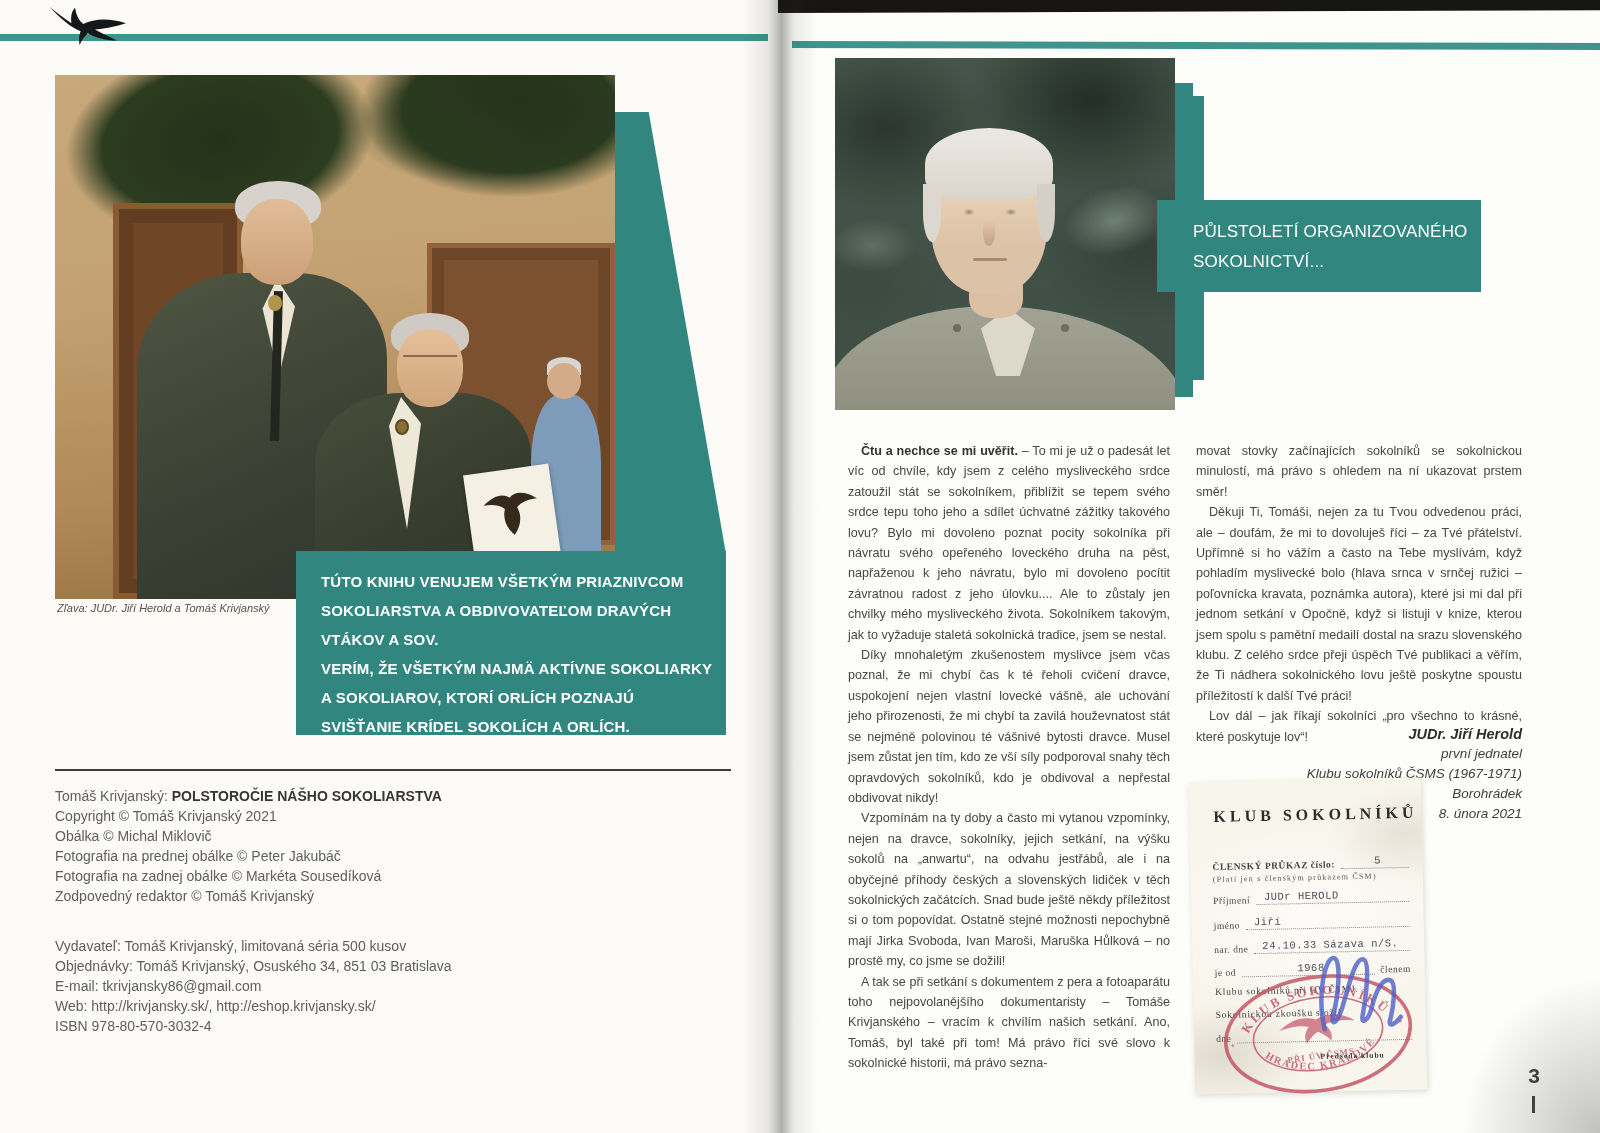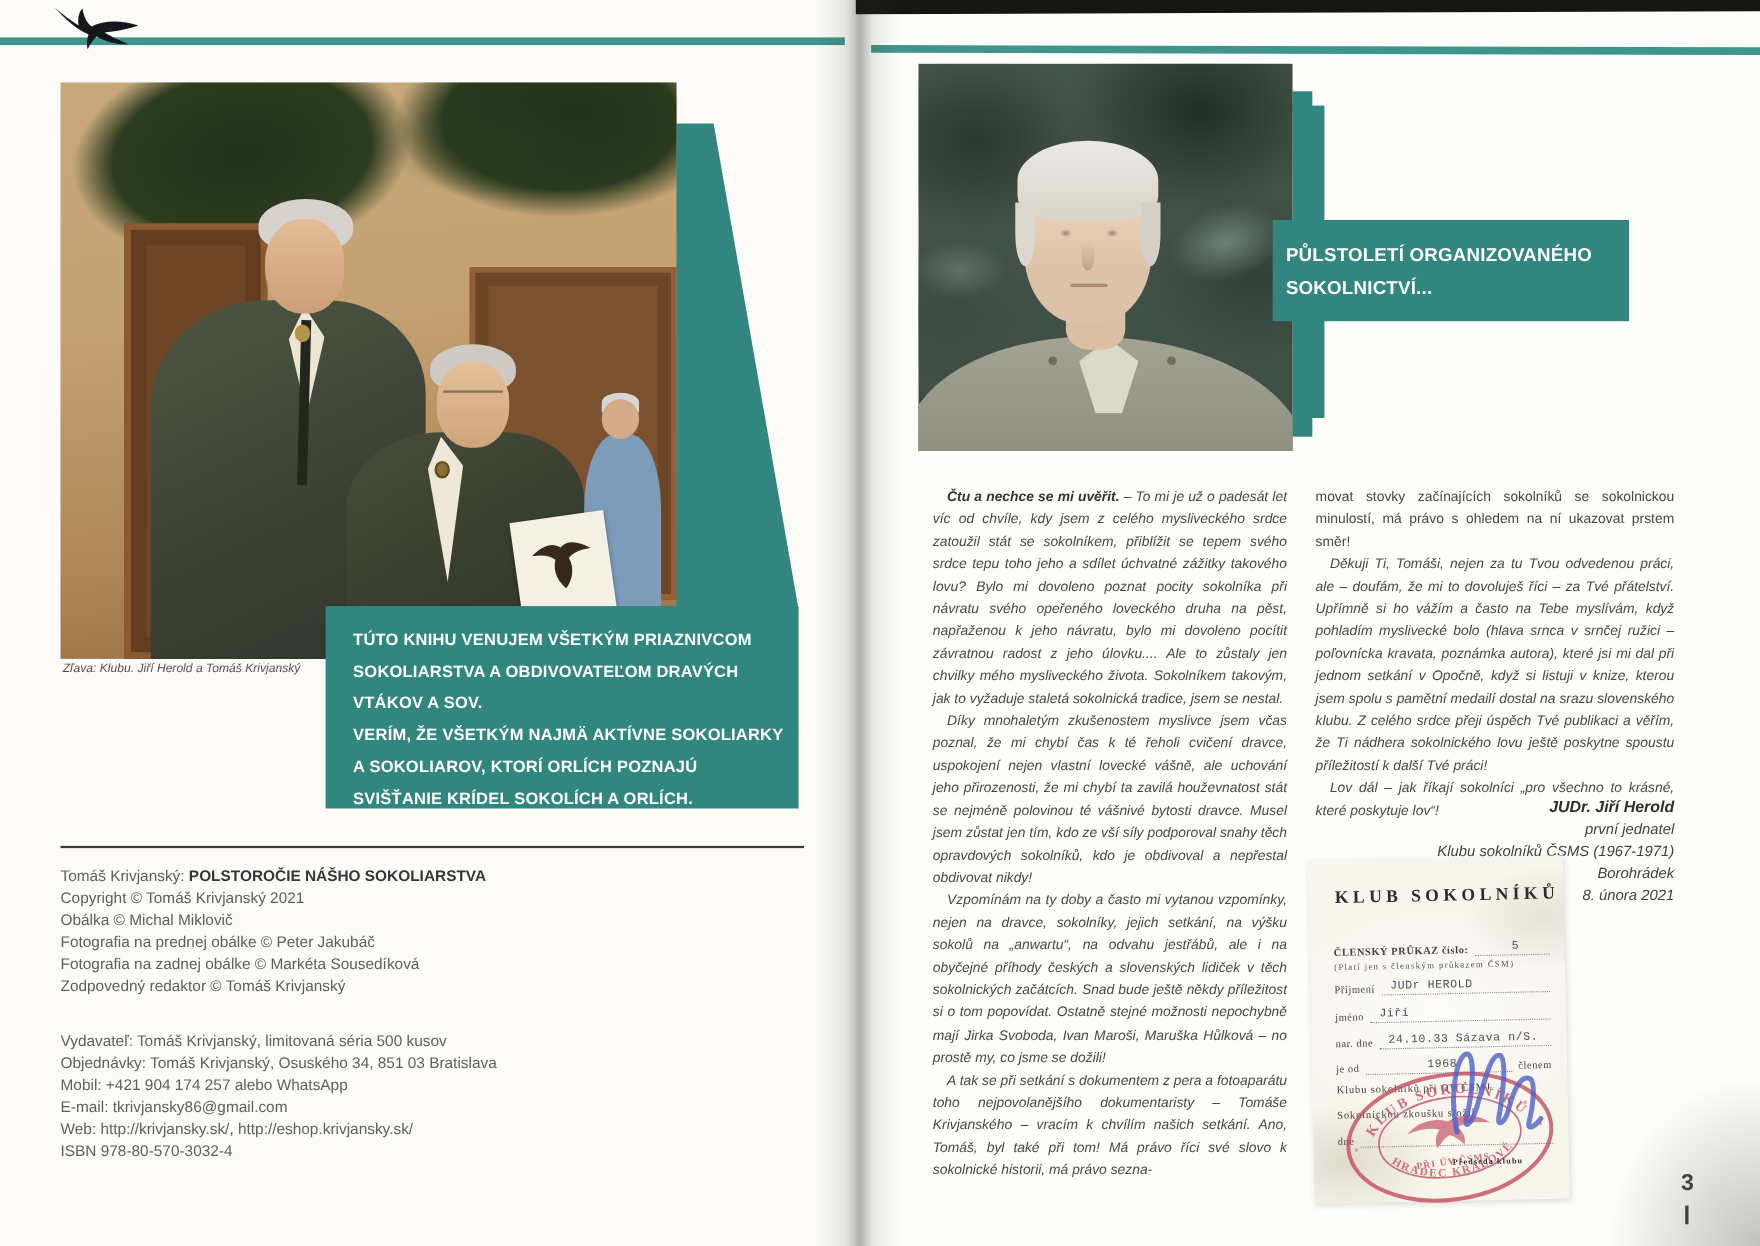--- a/index.html
+++ b/index.html
@@ -99,26 +99,26 @@
                radial-gradient(8px 5px at 56px 6px, rgba(90,70,60,.55), rgba(90,70,60,0) 70%); }
   .rp-nose { left:148px; top:162px; width:12px; height:26px; background:linear-gradient(rgba(190,150,120,.0),rgba(170,130,100,.5)); border-radius:0 0 50% 50%; }
   .rp-mouth { left:138px; top:200px; width:34px; height:3px; background:rgba(130,90,75,.55); border-radius:2px; }
 
   
   .strip1 { left:405px; top:83px;  width:18px; height:20px;  background:#318680; z-index:1; }
   .strip2 { left:405px; top:96px;  width:29px; height:284px; background:#318680; z-index:1; }
   .strip3 { left:405px; top:380px; width:18px; height:17px;  background:#318680; z-index:1; }
   .banner { left:387px; top:200px; width:324px; height:92px; background:#318680; z-index:2;
             padding:17px 0 0 12px; }
-  .banner div { color:#fff; font-weight:bold; font-size:17px; line-height:30px; letter-spacing:.2px; white-space:nowrap; }
+  .banner div { color:#fff; font-weight:normal; font-size:17px; line-height:30px; letter-spacing:.2px; white-space:nowrap;margin-left:24px; }
 
   
   .col { font-size:12.6px; line-height:20.4px; color:#474747; text-align:justify; }
   .col p { margin:0; }
-  .col p.ind { text-indent:13px;font-style:italic; }
+  .col p.ind { text-indent:13px; }
   .col1 { left:78px;  top:441px; width:322px; }
   .col2 { left:426px; top:441px; width:326px; }
   .lead-in { font-weight:bold; color:#333; }
 
   
   .signature { left:426px; top:724px; width:326px; text-align:right; font-style:italic;
                font-size:13.5px; line-height:20px; color:#3f3f3f; }
   .sig-name { font-weight:bold; font-size:14.5px; color:#2e2e2e; }
 
   
@@ -200,34 +200,33 @@
 
     <div class="dedication">
       <div class="ded-line">TÚTO KNIHU VENUJEM VŠETKÝM PRIAZNIVCOM</div>
       <div class="ded-line">SOKOLIARSTVA A OBDIVOVATEĽOM DRAVÝCH</div>
       <div class="ded-line">VTÁKOV A SOV.</div>
       <div class="ded-line">VERÍM, ŽE VŠETKÝM NAJMÄ AKTÍVNE SOKOLIARKY</div>
       <div class="ded-line">A SOKOLIAROV, KTORÍ ORLÍCH POZNAJÚ</div>
       <div class="ded-line">SVIŠŤANIE KRÍDEL SOKOLÍCH A ORLÍCH.</div>
     </div>
 
-    <div class="caption">Zľava: Klubu. Jiří Herold a Tomáš Krivjanský</div>
+    <div class="caption">Zľava: JUDr. Jiří Herold a Tomáš Krivjanský</div>
 
     <div class="colophon-rule"></div>
     <div class="colophon">
       <div><span>Tomáš Krivjanský: </span><strong>POLSTOROČIE NÁŠHO SOKOLIARSTVA</strong></div>
       <div>Copyright © Tomáš Krivjanský 2021</div>
       <div>Obálka © Michal Miklovič</div>
       <div>Fotografia na prednej obálke © Peter Jakubáč</div>
       <div>Fotografia na zadnej obálke © Markéta Sousedíková</div>
       <div>Zodpovedný redaktor © Tomáš Krivjanský</div>
       <div class="colo-gap"></div>
       <div>Vydavateľ: Tomáš Krivjanský, limitovaná séria 500 kusov</div>
       <div>Objednávky: Tomáš Krivjanský, Osuského 34, 851 03 Bratislava</div>
-      <div>Mobil: +421 904 174 257 alebo WhatsApp</div>
       <div>E-mail: tkrivjansky86@gmail.com</div>
       <div>Web: http://krivjansky.sk/, http://eshop.krivjansky.sk/</div>
       <div>ISBN 978-80-570-3032-4</div>
     </div>
   </div>
 
   <div class="page-right">
     <div class="scan-top"></div>
     <div class="rule-right"></div>
 

